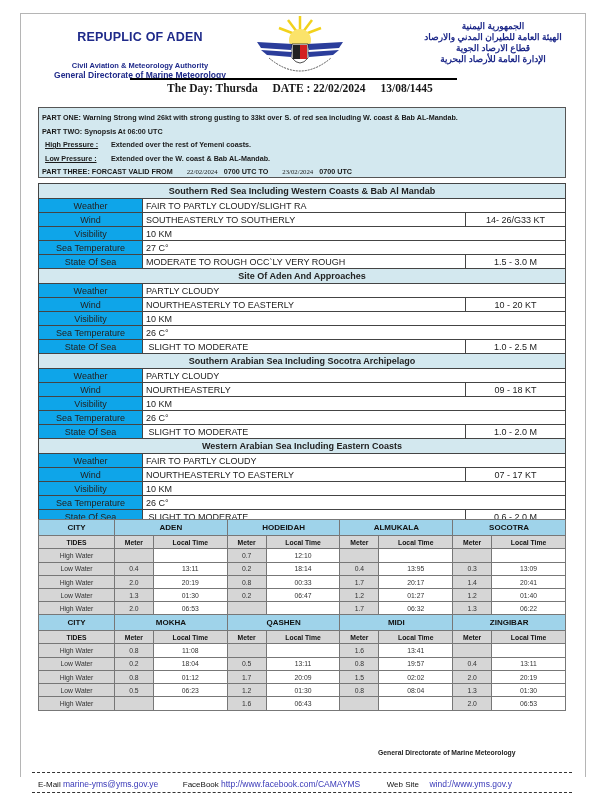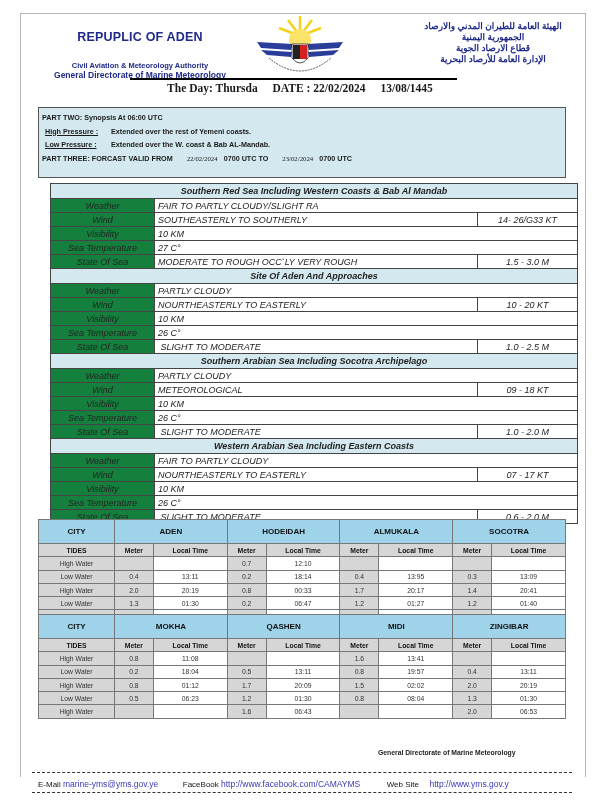--- a/index.html
+++ b/index.html
@@ -11,28 +11,28 @@
   .hdr-left .t3 { font-size: 8.5px; margin-top: 0px; }
   .hdr-right { position: absolute; left: 398px; top: 21px; width: 190px; text-align: center; color: #1f2a8a; font-weight: bold; font-size: 9px; line-height: 11px; direction: rtl; }
   .logo { position: absolute; left: 255px; top: 14px; width: 90px; height: 65px; }
   .title-rule { position: absolute; left: 130px; top: 78px; width: 327px; border-top: 2px solid #000; }
   .title { position: absolute; left: 100px; top: 82px; width: 400px; text-align: center; font-family: "Liberation Serif", serif; font-weight: bold; font-size: 11.5px; line-height: 13px; color: #1a1a1a; }
   .title .line2 span { margin: 0 6px; }
   .parts { position: absolute; left: 38px; top: 107px; width: 528px; height: 71px; background: #d3e8ef; border: 1px solid #555; font-size: 7.2px; font-weight: bold; color: #1a1a1a; padding: 3px 3px; }
   .parts .row { height: 13.5px; line-height: 13.5px; white-space: nowrap; }
   .parts .ul { text-decoration: underline; margin-left: 3px; display: inline-block; width: 64px; }
   .parts .small { font-weight: normal; font-family: "Liberation Serif", serif; font-size: 6.8px; margin: 0 4px 0 12px; }
-  .wx { position: absolute; left: 50px; width: 528px; border-collapse: collapse; font-size: 9px; color: #222; font-style: italic; }
+  .wx { position: absolute; left: 38px; width: 528px; border-collapse: collapse; font-size: 9px; color: #222; }
   .wx td { border: 1px solid #444; height: 14px; padding: 0 3px; }
   .wx .sec td { background: #d3e8ef; text-align: center; font-weight: bold; height: 15px; }
-  .wx td.lbl { background: #15803d; text-align: center; width: 104px; }
+  .wx td.lbl { background: #0ea5e9; text-align: center; width: 104px; }
   .wx td.val2 { text-align: center; width: 100px; }
   .tide { position: absolute; left: 38px; width: 528px; border-collapse: collapse; font-size: 6.8px; color: #333; }
   .tide td { border: 1px solid #777; height: 13.3px; text-align: center; padding: 0; }
-  .tide .city td { background: #9fd3ea; font-weight: bold; font-size: 8px; color: #111; height: 24px; }
+  .tide .city td { background: #9fd3ea; font-weight: bold; font-size: 8px; color: #111; height: 16px; }
   .tide .sub td { background: #d6d6d6; font-weight: bold; color: #111; }
   .tide td.tl { background: #d6d6d6; width: 76px; }
   .tide td.m { background: #d6d6d6; }
   .tide td.t { background: #fff; }
   .footer-sig { position: absolute; left: 378px; top: 749px; font-size: 6.8px; font-weight: bold; color: #222; }
   .dash { position: absolute; left: 32px; width: 540px; border-top: 1.5px dashed #333; }
   .links { position: absolute; left: 38px; top: 779px; width: 530px; font-size: 8px; white-space: nowrap; color: #111; }
   .links b { font-weight: normal; }
   .links a { color: #3a3ab8; font-size: 8.5px; }
 </style>
@@ -60,36 +60,37 @@
   <path d="M6 36 L37 38 L36 43 L12 41 Z" fill="#2b3d9b"></path>
   <path d="M88 28 L52 30 L54 36 L84 34 Z" fill="#2b3d9b"></path>
   <path d="M84 36 L53 38 L54 43 L78 41 Z" fill="#2b3d9b"></path>
   <path d="M37 30 L53 30 L53 44 Q45 54 37 44 Z" fill="#fff" stroke="#222" stroke-width="0.8"></path>
   <rect x="38" y="31" width="7" height="14" fill="#222"></rect>
   <rect x="45" y="31" width="7" height="14" fill="#d32020"></rect>
   <path d="M14 44 Q45 70 76 44" fill="none" stroke="#555" stroke-width="1" stroke-dasharray="2 1"></path>
 </svg>
 
 <div class="hdr-right">
+  <div>الجمهورية اليمنية</div>
   <div>الهيئة العامة للطيران المدني والارصاد</div>
-  <div>الجمهورية اليمنية</div>
   <div>قطاع الارصاد الجوية</div>
   <div>الإدارة العامة للأرصاد البحرية</div>
 </div>
 
 <div class="title-rule"></div>
 <div class="title">
   <div class="line2">
     <span>The Day: Thursda</span>
     <span>DATE :  22/02/2024</span>
     <span>13/08/1445</span>
   </div>
 </div>
 
 <div class="parts">
+  <div class="row">PART ONE: Warning Strong wind 26kt with strong gusting to 33kt over S. of red sea including  W. coast &amp; Bab AL-Mandab.</div>
   <div class="row">PART TWO: Synopsis At 06:00 UTC</div>
   <div class="row">
     <span class="ul">High Pressure :</span>
     <span>Extended over the rest of Yemeni coasts.</span>
   </div>
   <div class="row">
     <span class="ul">Low Pressure :</span>
     <span>Extended over the W. coast &amp; Bab AL-Mandab.</span>
   </div>
   <div class="row">
@@ -155,21 +156,21 @@
       </tr>
       <tr class="sec">
         <td colspan="3">Southern Arabian Sea Including Socotra Archipelago</td>
       </tr>
       <tr>
         <td class="lbl">Weather</td>
         <td colspan="2">PARTLY CLOUDY</td>
       </tr>
       <tr>
         <td class="lbl">Wind</td>
-        <td>METEOROLOGICAL</td>
+        <td>NOURTHEASTERLY</td>
         <td class="val2">09 - 18  KT</td>
       </tr>
       <tr>
         <td class="lbl">Visibility</td>
         <td colspan="2">10  KM</td>
       </tr>
       <tr>
         <td class="lbl">Sea Temperature</td>
         <td colspan="2">26  C°</td>
       </tr>
@@ -365,15 +366,15 @@
 <div class="dash" style="top:772px;"></div>
 <div class="links">
   <b>E-Mail</b>
   <a>marine-yms@yms.gov.ye</a>
   <span style="display:inline-block;width:20px"></span>
   <b>FaceBook</b>
   <a>http://www.facebook.com/CAMAYMS</a>
   <span style="display:inline-block;width:22px"></span>
   <b>Web Site</b>
   <span style="display:inline-block;width:6px"></span>
-  <a>http://www.yms.gov.y</a>
+  <a>wind://www.yms.gov.y</a>
 </div>
 <div class="dash" style="top:792px;"></div>
 
 </body></html>

